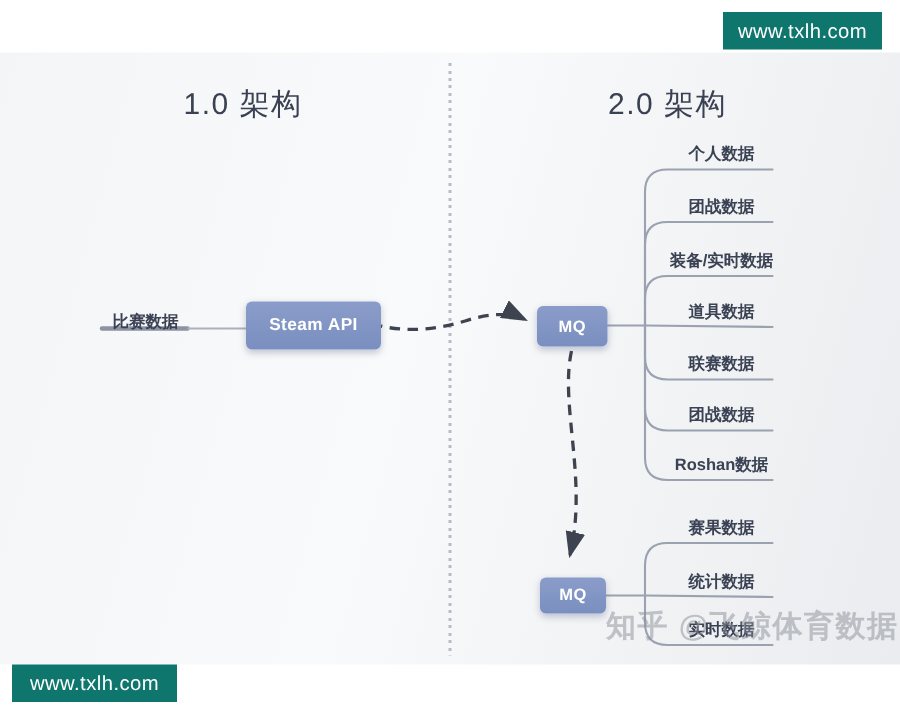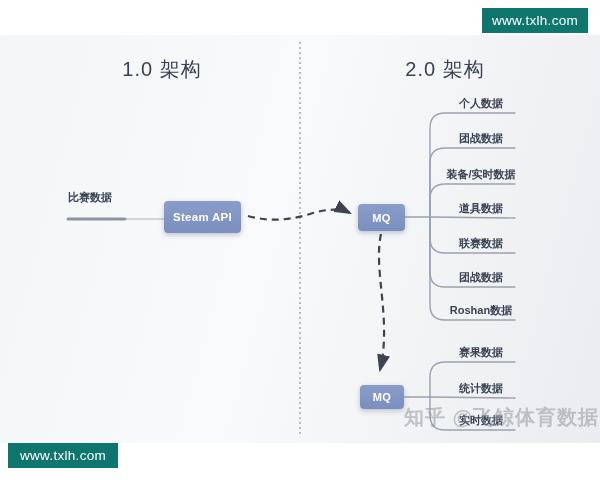--- a/index.html
+++ b/index.html
@@ -21,28 +21,28 @@
     font-size:20px;font-weight:normal;color:#394152;letter-spacing:1px;
   }
   .title.left{left:82px;top:56px;}
   .title.right{left:365px;top:56px;}
   .node-box{
     position:absolute;display:flex;align-items:center;justify-content:center;
     background:linear-gradient(#8a9cc9,#7a8fc0);color:#fff;font-weight:bold;
     border-radius:4px;box-shadow:0 2px 5px rgba(90,100,135,.35);
     font-size:11px;letter-spacing:.3px;
   }
-  .steam{left:164px;top:201px;width:77px;height:32px;font-size:11.5px;}
+  .steam{left:164px;top:201px;width:90px;height:32px;font-size:11.5px;}
   .mq1{left:358px;top:204px;width:47px;height:27px;}
   .mq2{left:360px;top:385px;width:44px;height:24px;}
   .small-label{
     position:absolute;font-size:11px;font-weight:bold;color:#3a4254;
     white-space:nowrap;
   }
-  .match-label{left:68px;top:190px;width:58px;}
+  .match-label{left:68px;top:207px;width:58px;text-align:center;}
   .leaf{left:446px;width:70px;text-align:center;height:16px;line-height:16px;}
   .wm-plate{
     position:absolute;background:#0f766e;color:#fff;
     display:flex;align-items:center;justify-content:center;
     font-size:13.5px;letter-spacing:.3px;z-index:9;
   }
   .wm-tr{left:482px;top:8px;width:106px;height:25px;}
   .wm-bl{left:8px;top:443px;width:110px;height:25px;}
   .wm-zhihu{
     position:absolute;left:404px;top:404px;z-index:6;

